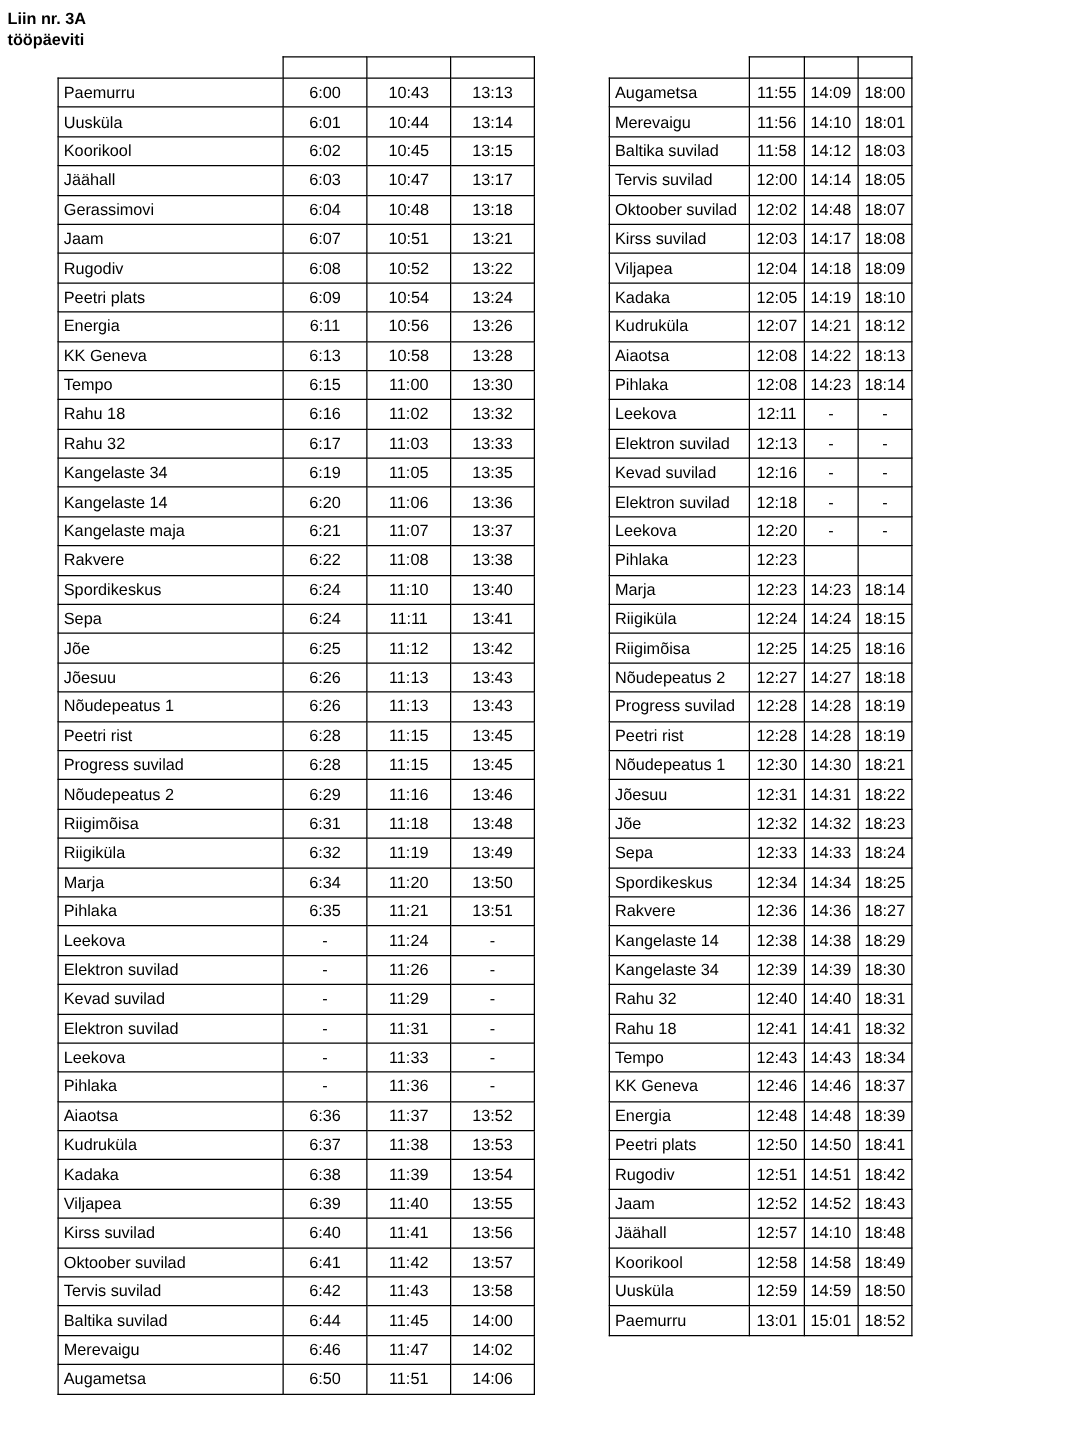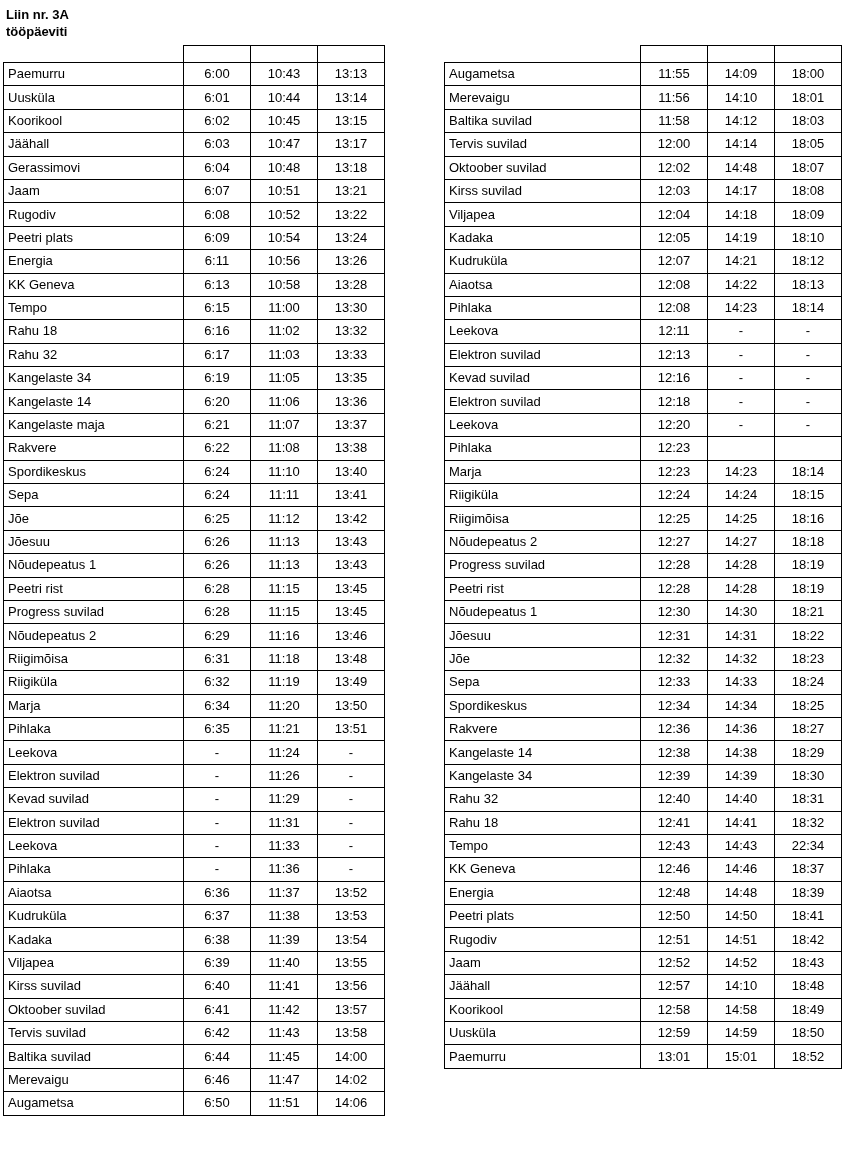--- a/index.html
+++ b/index.html
@@ -10,41 +10,42 @@
   body {
     width: 866px;
     height: 1149px;
     font-family: "Liberation Sans", sans-serif;
     color: #000000;
     position: relative;
     overflow: hidden;
   }
   .page {
     position: relative;
-    width: 866px;
+    width: 730px;
     height: 1149px;
   }
   .title {
     position: absolute;
     left: 6px;
     top: 6px;
     font-size: 13px;
     font-weight: bold;
     line-height: 17px;
     white-space: pre-line;
   }
   .tbl-wrap {
     position: absolute;
   }
   #left-table-wrap { left: 3px; top: 45px; }
   #right-table-wrap { left: 444px; top: 45px; }
 
   table.sched {
     border-collapse: collapse;
     table-layout: fixed;
+    margin-left: 43px;
   }
   table.sched td {
     border: 1px solid #000000;
     font-size: 13px;
     height: 22.4px;
     padding: 0 4px;
     vertical-align: middle;
     line-height: 14px;
     white-space: nowrap;
     overflow: hidden;
@@ -575,21 +576,21 @@
           <tr>
             <td class="stop">Rahu 18</td>
             <td class="time">12:41</td>
             <td class="time">14:41</td>
             <td class="time">18:32</td>
           </tr>
           <tr>
             <td class="stop">Tempo</td>
             <td class="time">12:43</td>
             <td class="time">14:43</td>
-            <td class="time">22:34</td>
+            <td class="time">18:34</td>
           </tr>
           <tr>
             <td class="stop">KK Geneva</td>
             <td class="time">12:46</td>
             <td class="time">14:46</td>
             <td class="time">18:37</td>
           </tr>
           <tr>
             <td class="stop">Energia</td>
             <td class="time">12:48</td>

